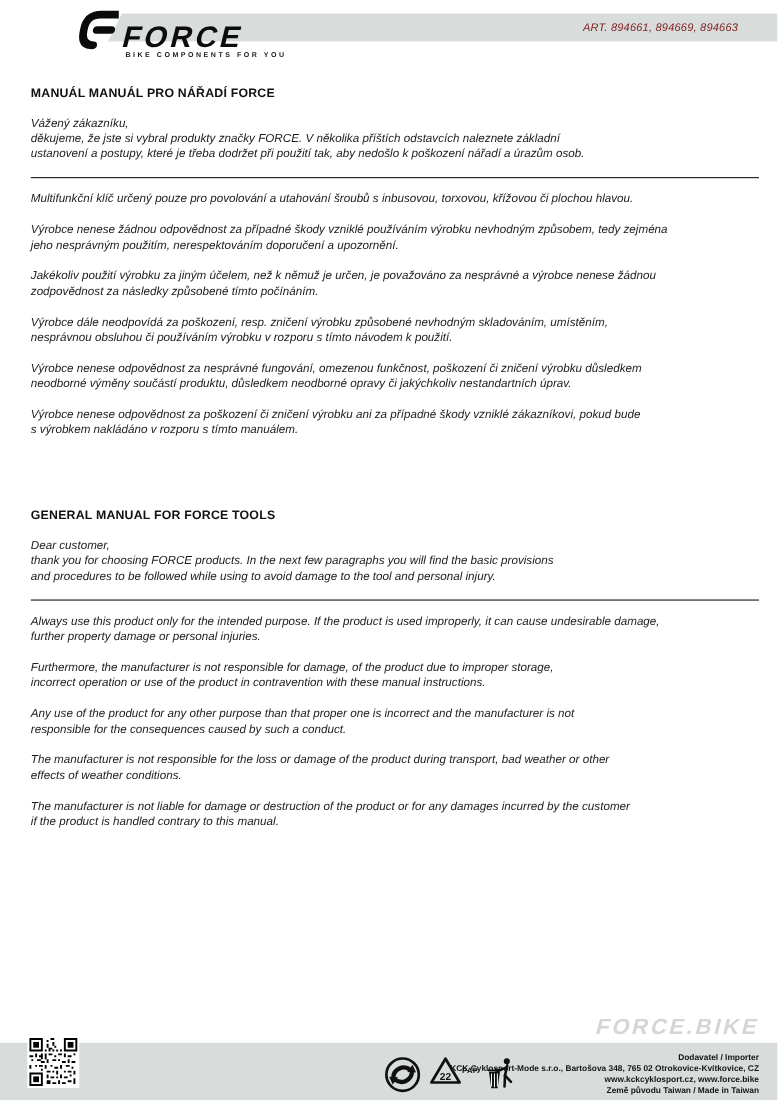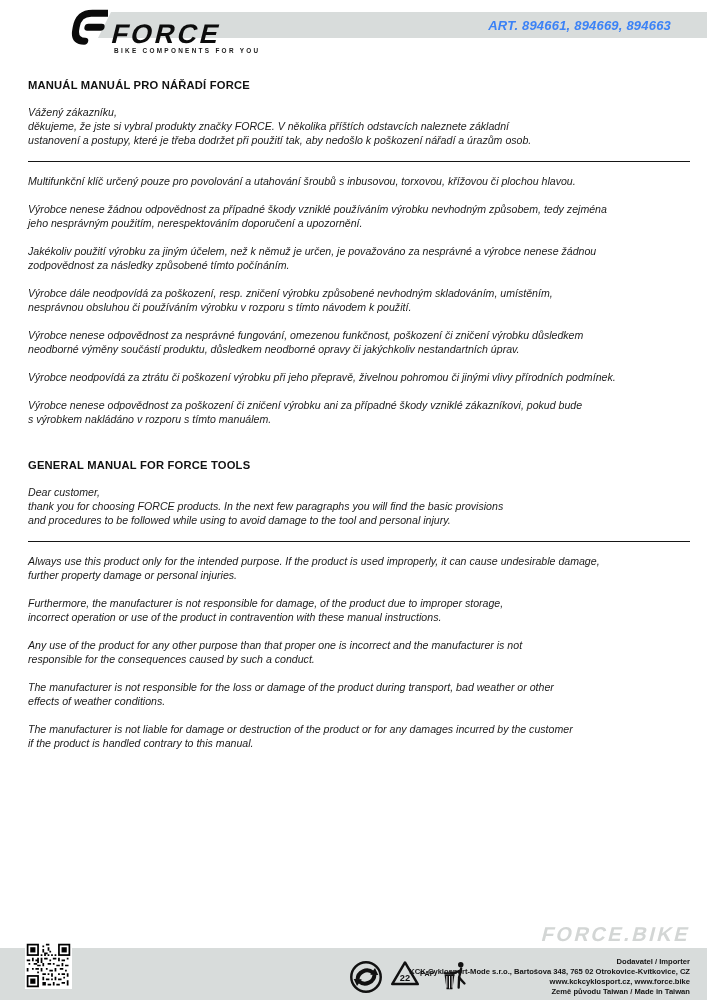--- a/index.html
+++ b/index.html
@@ -3,31 +3,31 @@
 <meta charset="utf-8">
 <style>
   html,body{margin:0;padding:0;background:#ffffff;}
   .page{position:relative;width:707px;height:1000px;background:#fff;overflow:hidden;
         font-family:"Liberation Sans",sans-serif;color:#1b1b1b;}
 
   
   .header-band{position:absolute;left:98px;right:0;top:12px;height:26px;background:#d8dcdb;
                clip-path:polygon(13px 0,100% 0,100% 100%,0 100%);}
   .art-numbers{position:absolute;right:36px;top:12px;height:26px;line-height:27px;
-               font-size:13px;font-weight:700;font-style:italic;letter-spacing:.2px;color:#3b82f6;}
+               font-size:10px;font-weight:400;font-style:italic;letter-spacing:.2px;color:#7f1d1d;}
   .logo-emblem{position:absolute;left:64px;top:6px;}
   .wordmark{position:absolute;left:112px;top:19px;font-size:27px;font-weight:700;
             letter-spacing:3px;transform:skewX(-14deg);color:#0c0c0c;white-space:nowrap;}
   .tagline{position:absolute;left:114px;top:47px;font-size:6.4px;font-weight:700;
            letter-spacing:2.3px;color:#1a1a1a;white-space:nowrap;}
 
   
   .content{position:absolute;left:28px;top:78px;width:662px;font-size:10.6px;line-height:14px;}
   .sec-heading{font-size:11.2px;font-weight:700;letter-spacing:.2px;margin:0 0 13px 0;color:#111;}
-  .sec-heading.en{margin-top:32px;}
+  .sec-heading.en{margin-top:64px;}
   .para{margin:0 0 14px 0;white-space:pre-line;font-style:italic;}
   .divider{border:none;border-top:1.5px solid #161616;margin:0 0 12px 0;}
 
   
   .forcebike{position:absolute;right:17px;top:923px;font-size:20px;font-weight:700;
              letter-spacing:2.5px;transform:skewX(-14deg);color:#d3d6d5;white-space:nowrap;}
   .footer-band{position:absolute;left:0;right:0;top:948px;height:52px;background:#d8dcdb;}
   .qr{position:absolute;left:25px;top:942px;width:47px;height:47px;background:#fff;}
   .eco-icons{position:absolute;left:349px;top:960px;display:flex;align-items:flex-start;gap:7px;}
   .pap-wrap{display:flex;flex-direction:row;align-items:center;}
@@ -61,21 +61,20 @@
       <hr class="divider">
       <p class="para">Multifunkční klíč určený pouze pro povolování a utahování šroubů s inbusovou, torxovou, křížovou či plochou hlavou.</p>
       <p class="para">Výrobce nenese žádnou odpovědnost za případné škody vzniklé používáním výrobku nevhodným způsobem, tedy zejména
 jeho nesprávným použitím, nerespektováním doporučení a upozornění.</p>
       <p class="para">Jakékoliv použití výrobku za jiným účelem, než k němuž je určen, je považováno za nesprávné a výrobce nenese žádnou
 zodpovědnost za následky způsobené tímto počínáním.</p>
       <p class="para">Výrobce dále neodpovídá za poškození, resp. zničení výrobku způsobené nevhodným skladováním, umístěním,
 nesprávnou obsluhou či používáním výrobku v rozporu s tímto návodem k použití.</p>
       <p class="para">Výrobce nenese odpovědnost za nesprávné fungování, omezenou funkčnost, poškození či zničení výrobku důsledkem
 neodborné výměny součástí produktu, důsledkem neodborné opravy či jakýchkoliv nestandartních úprav.</p>
-      <p class="para">Výrobce neodpovídá za ztrátu či poškození výrobku při jeho přepravě, živelnou pohromou či jinými vlivy přírodních podmínek.</p>
       <p class="para">Výrobce nenese odpovědnost za poškození či zničení výrobku ani za případné škody vzniklé zákazníkovi, pokud bude
 s výrobkem nakládáno v rozporu s tímto manuálem.</p>
     </section>
 
     <section>
       <h2 class="sec-heading en">GENERAL MANUAL FOR FORCE TOOLS</h2>
       <p class="para">Dear customer,
 thank you for choosing FORCE products. In the next few paragraphs you will find the basic provisions
 and procedures to be followed while using to avoid damage to the tool and personal injury.</p>
       <hr class="divider">

